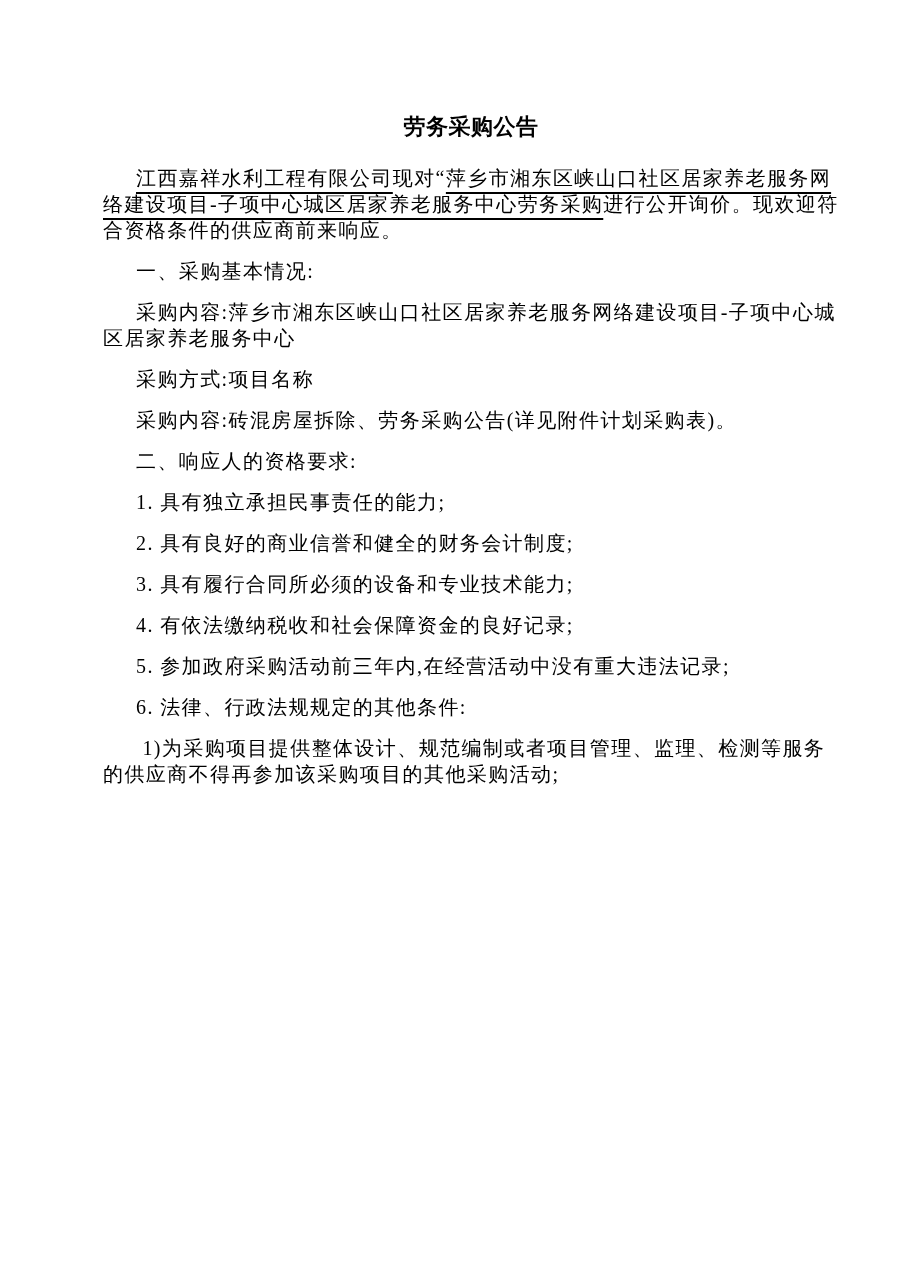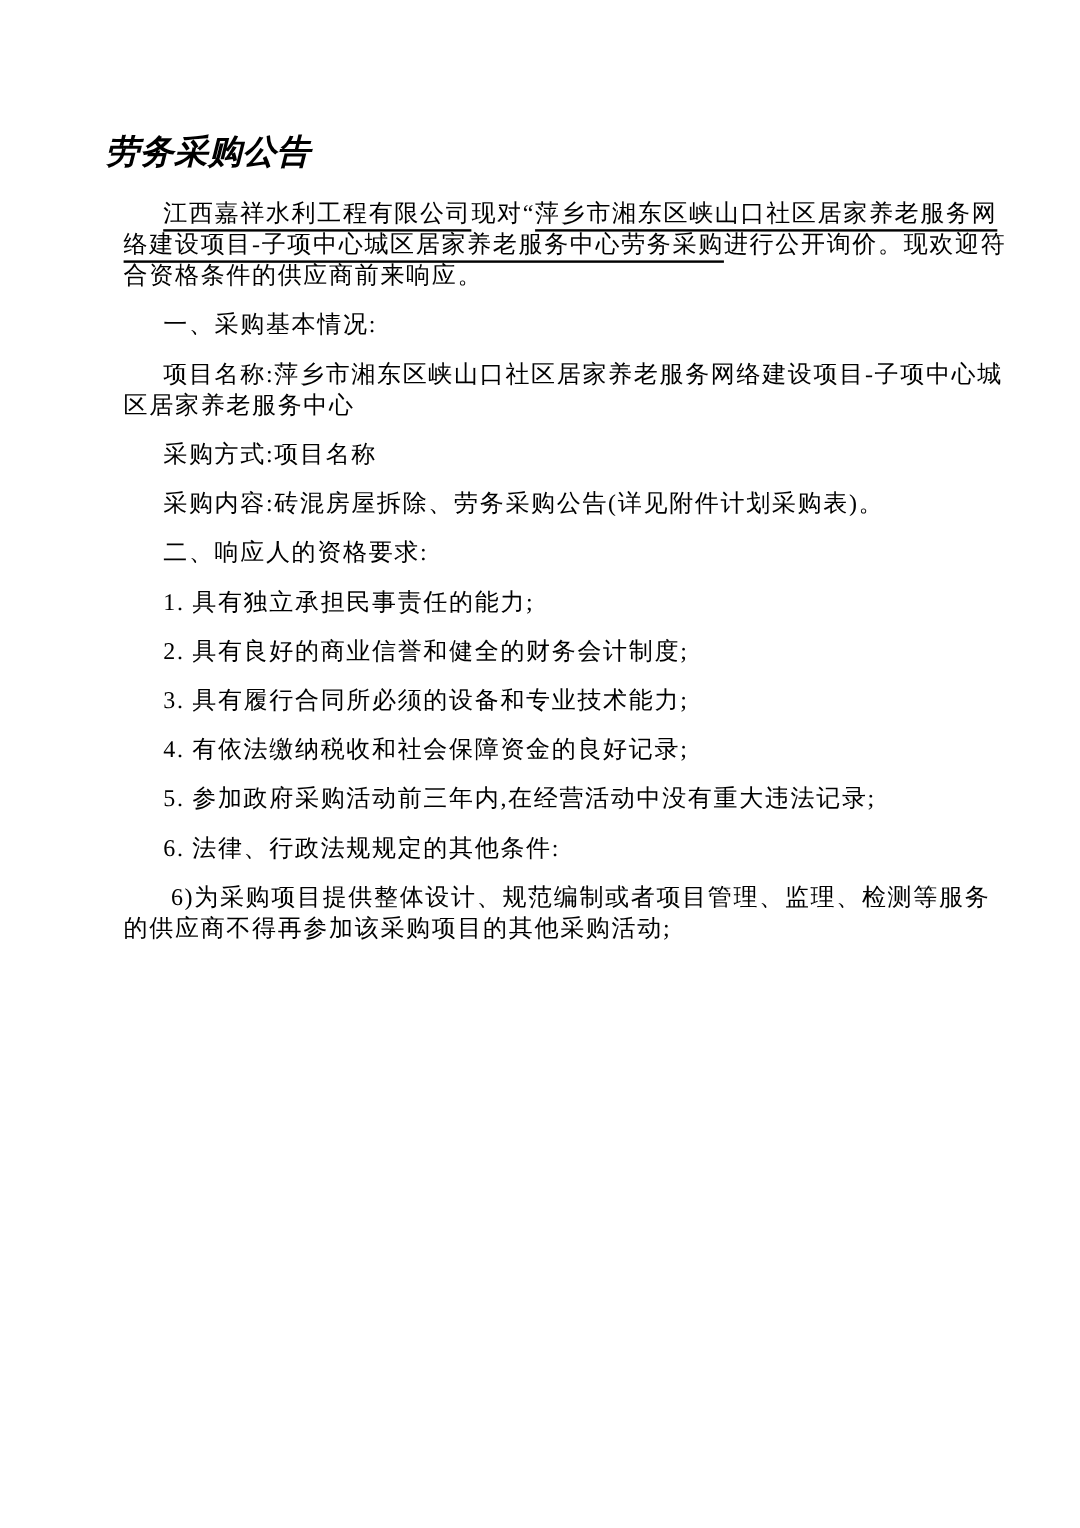--- a/index.html
+++ b/index.html
@@ -14,28 +14,27 @@
     margin: 0;
     background: #ffffff;
     color: #000000;
     box-sizing: border-box;
     padding: 104px 46px 0 88px;
     overflow: hidden;
     font-family: "Liberation Serif", "DejaVu Serif", serif;
   }
   .doc-title {
     margin: 0 0 13px 0;
-    text-align: left;
+    text-align: center;
     font-family: "Liberation Sans", "DejaVu Sans", sans-serif;
     font-weight: bold;
-    font-size: 28px;
+    font-size: 22px;
     line-height: 46px;
     letter-spacing: 0.5px;
     white-space: nowrap;
-    font-style: italic;
   }
   .doc-body {
     width: 766px;
   }
   .para {
     margin: 15px;
     padding: 0;
     font-size: 20px;
     line-height: 26px;
     letter-spacing: 1.4px;
@@ -54,25 +53,25 @@
   }
 </style>
 </head>
 <body>
 
 <div class="page">
   <h1 class="doc-title">劳务采购公告</h1>
   <div class="doc-body" id="doc-body">
       <p class="para"><span class="seg u">江西嘉祥水利工程有限公司</span><span class="seg">现对“</span><span class="seg u">萍乡市湘东区峡山口社区居家养老服务网络建设项目-子项中心城区居家养老服务中心劳务采购</span><span class="seg">进行公开询价。现欢迎符合资格条件的供应商前来响应。</span></p>
       <p class="para"><span class="seg">一、采购基本情况:</span></p>
-      <p class="para"><span class="seg">项目名称:萍乡市湘东区峡山口社区居家养老服务网络建设项目-子项中心城区居家养老服务中心</span></p>
+      <p class="para"><span class="seg">采购内容:萍乡市湘东区峡山口社区居家养老服务网络建设项目-子项中心城区居家养老服务中心</span></p>
       <p class="para"><span class="seg">采购方式:项目名称</span></p>
       <p class="para"><span class="seg">采购内容:砖混房屋拆除、劳务采购公告(详见附件计划采购表)。</span></p>
       <p class="para"><span class="seg">二、响应人的资格要求:</span></p>
       <p class="para"><span class="seg">1. 具有独立承担民事责任的能力;</span></p>
       <p class="para"><span class="seg">2. 具有良好的商业信誉和健全的财务会计制度;</span></p>
       <p class="para"><span class="seg">3. 具有履行合同所必须的设备和专业技术能力;</span></p>
       <p class="para"><span class="seg">4. 有依法缴纳税收和社会保障资金的良好记录;</span></p>
       <p class="para"><span class="seg">5. 参加政府采购活动前三年内,在经营活动中没有重大违法记录;</span></p>
       <p class="para"><span class="seg">6. 法律、行政法规规定的其他条件:</span></p>
-      <p class="para"><span class="seg"> 6)为采购项目提供整体设计、规范编制或者项目管理、监理、检测等服务的供应商不得再参加该采购项目的其他采购活动;</span></p>
+      <p class="para"><span class="seg"> 1)为采购项目提供整体设计、规范编制或者项目管理、监理、检测等服务的供应商不得再参加该采购项目的其他采购活动;</span></p>
     </div>
 </div>
 
 </body></html>

